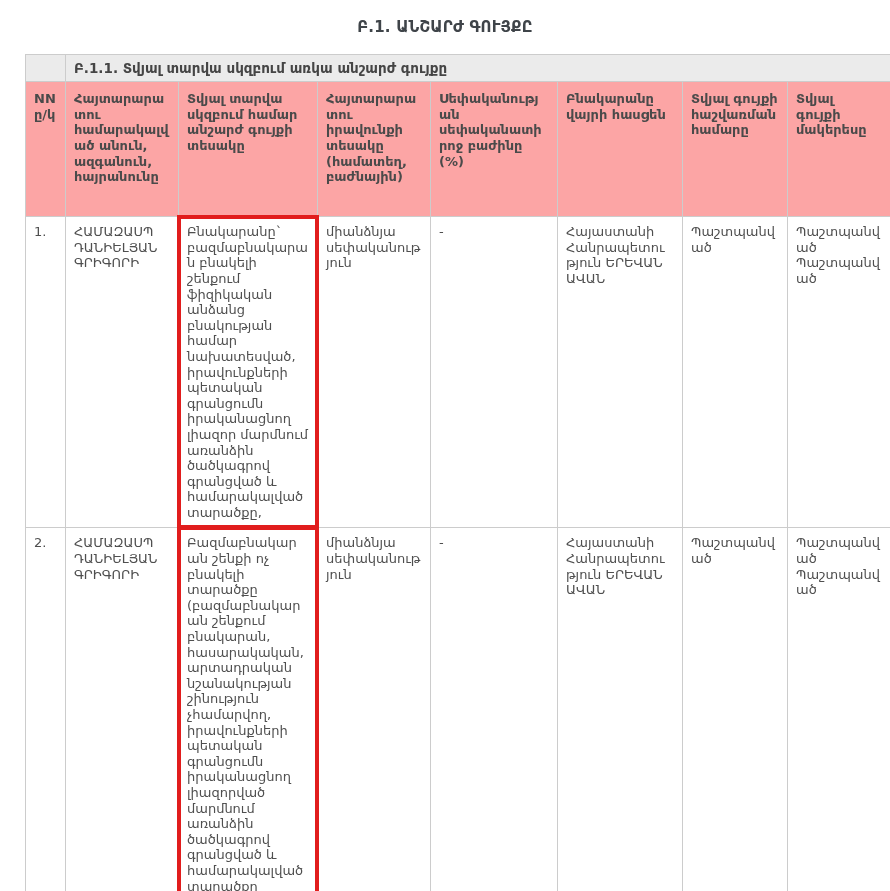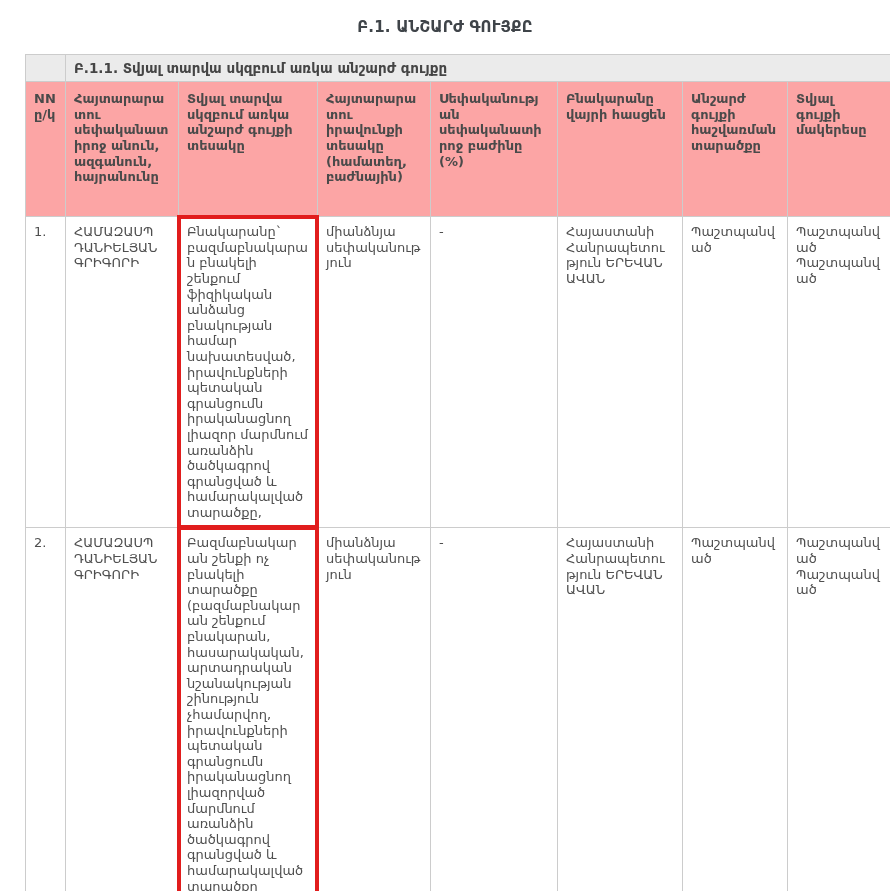--- a/index.html
+++ b/index.html
@@ -91,26 +91,26 @@
     </colgroup>
 
     <tbody>
         <tr class="section-row">
       <th></th>
       <th colspan="7">Բ.1.1. Տվյալ տարվա սկզբում առկա անշարժ գույքը</th>
     </tr>
 
     <tr class="header-row">
       <th>NN ը/կ</th>
-      <th>Հայտարարատու սեփականատիրոջ անուն, ազգանուն, հայրանունը</th>
-      <th>Տվյալ տարվա սկզբում առկա անշարժ գույքի տեսակը</th>
+      <th>Հայտարարատու համարակալված անուն, ազգանուն, հայրանունը</th>
+      <th>Տվյալ տարվա սկզբում համար անշարժ գույքի տեսակը</th>
       <th>Հայտարարատու իրավունքի տեսակը (համատեղ, բաժնային)</th>
       <th>Սեփականության սեփականատիրոջ բաժինը (%)</th>
       <th>Բնակարանը վայրի հասցեն</th>
-      <th>Անշարժ գույքի հաշվառման տարածքը</th>
+      <th>Տվյալ գույքի հաշվառման համարը</th>
       <th>Տվյալ գույքի մակերեսը</th>
     </tr>
 
     <tr class="body-row row-1">
       <td class="nn-cell">1.</td>
       <td>ՀԱՄԱԶԱՍՊ ԴԱՆԻԵԼՅԱՆ ԳՐԻԳՈՐԻ</td>
       <td class="type-cell">
         <div class="red-frame"></div>
         <div>Բնակարանը` բազմաբնակարան բնակելի շենքում ֆիզիկական անձանց բնակության համար նախատեսված, իրավունքների պետական գրանցումն իրականացնող լիազոր մարմնում առանձին ծածկագրով գրանցված և համարակալված տարածքը,</div>
       </td>

